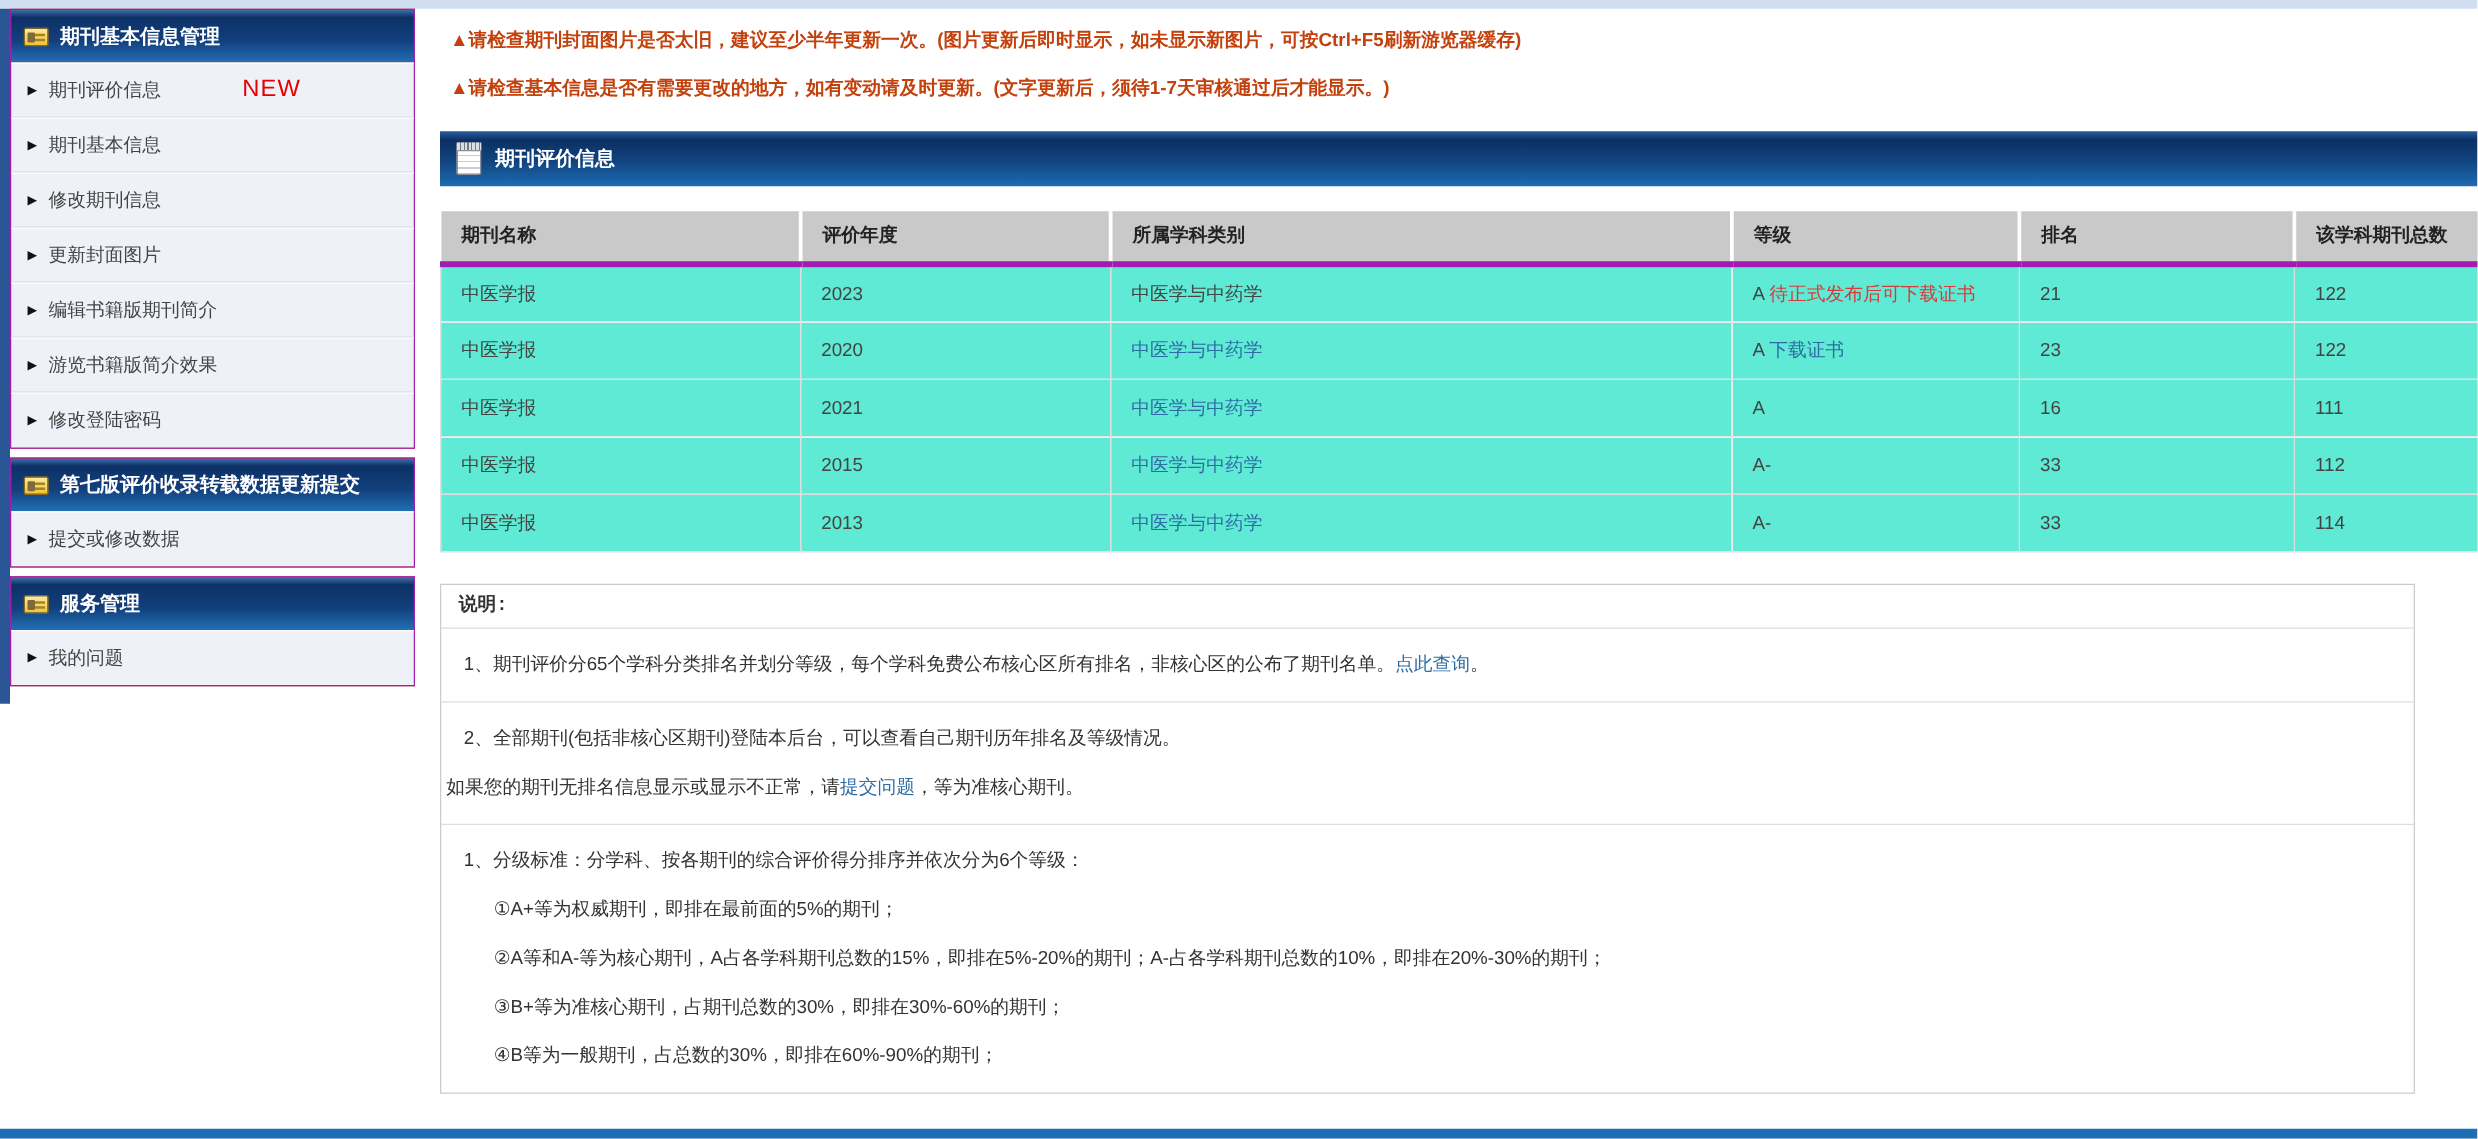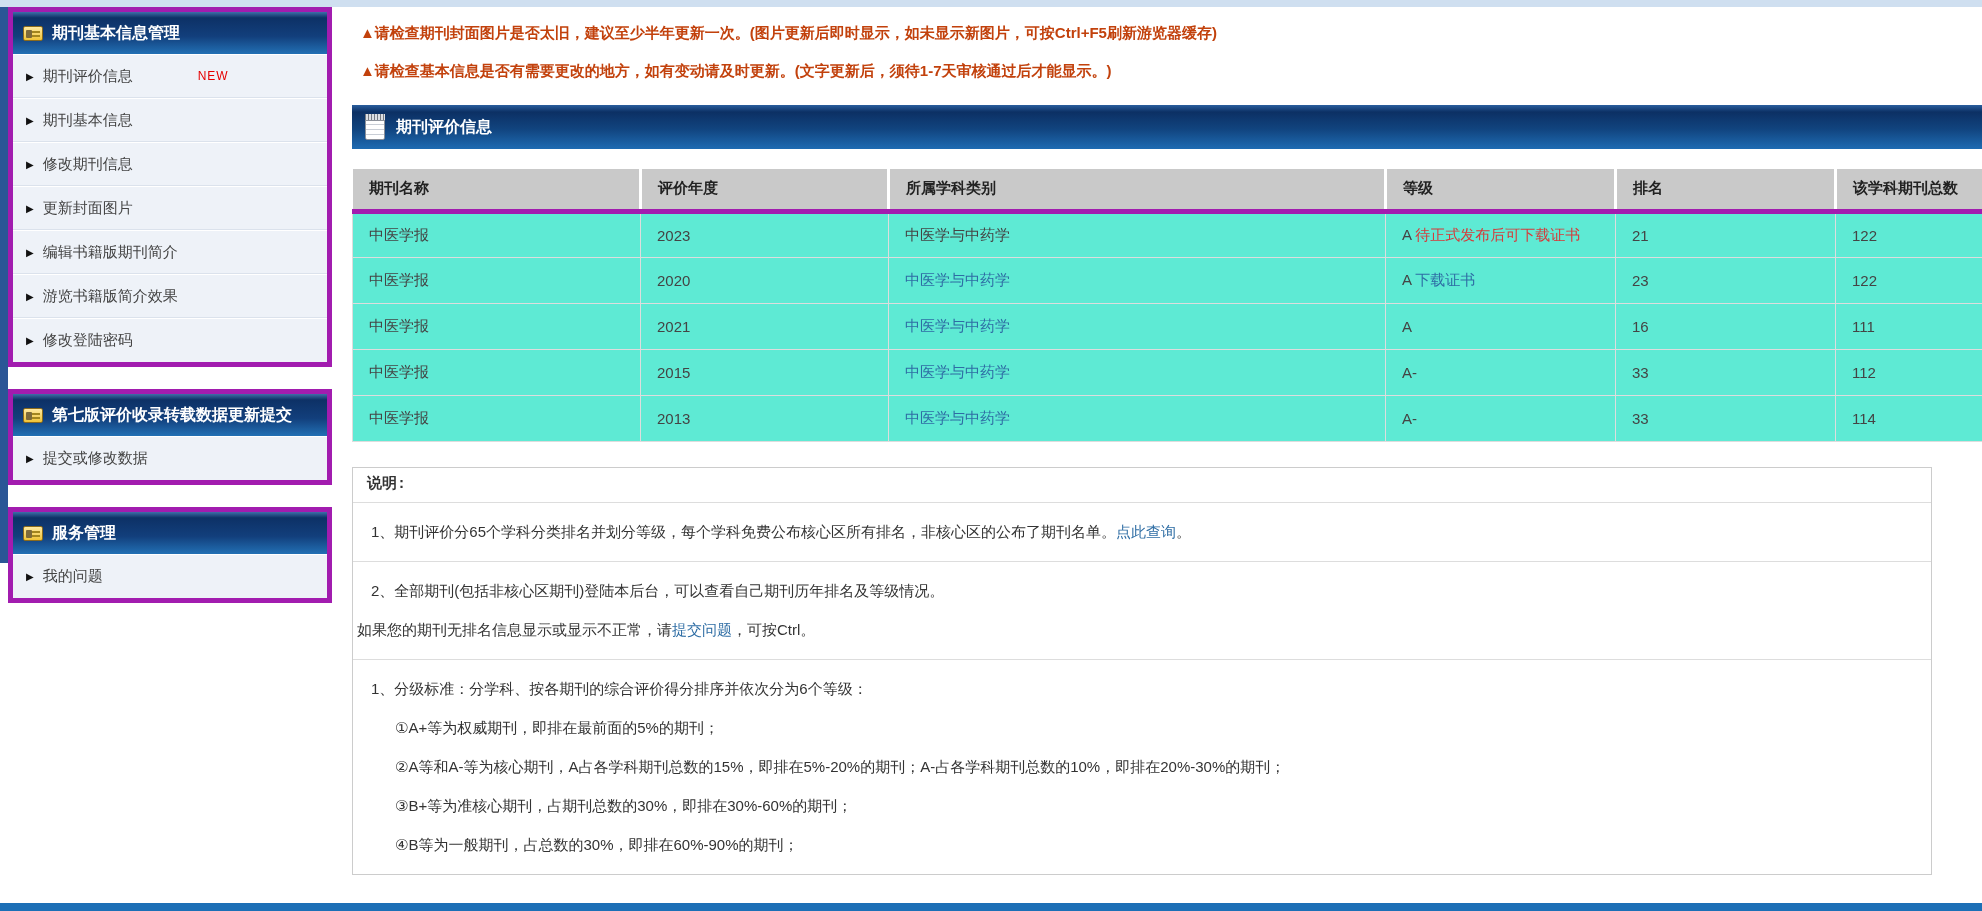--- a/index.html
+++ b/index.html
@@ -9,42 +9,42 @@
     background:#ffffff;
     font-family:"Liberation Sans","DejaVu Sans",sans-serif;
     color:#333;
   }
   .top-strip { position:absolute; top:0; left:0; width:1982px; height:7px; background:#cfdff0; }
   .left-rail { position:absolute; top:7px; left:0; width:8px; height:556px; background:#2b5696; }
   .footer-bar { position:absolute; left:0; bottom:0; width:1982px; height:8px; background:#1c6fb6; }
 
   
   .sidebar { position:absolute; left:8px; top:7px; width:324px; }
-  .group { margin-bottom:22px; border:5px solid #a21caf; background:#c2410c; }
+  .group { margin-bottom:7px; border:1px solid #a21caf; background:#c2410c; }
   .group-header {
     height:42px; display:flex; align-items:center; gap:9px; padding:0 10px;
     background:linear-gradient(180deg,#3f6fa8 0%, #0d3166 14%, #123f7c 58%, #2270b4 100%);
     color:#fff; font-weight:bold; font-size:16px; white-space:nowrap;
   }
   .card-icon {
     flex:0 0 auto; width:20px; height:15px; position:relative;
     background:linear-gradient(180deg,#ffe9a0,#f0c337);
     border:1px solid #8a6a1c; border-radius:2px;
   }
   .card-icon::before { content:""; position:absolute; left:2px; top:3px; width:6px; height:8px; background:#7d6a3a; border-radius:1px; }
   .card-icon::after  { content:""; position:absolute; right:2px; top:4px; width:8px; height:2px; background:#a3851f; box-shadow:0 4px 0 #a3851f; }
   .menu { list-style:none; margin:0; padding:0; }
   .item {
     height:44px; display:flex; align-items:center; gap:9px; padding:0 13px;
     background:#eef2f8; border-top:1px solid #ffffff; border-bottom:1px solid #dbe2ec;
     font-size:15px; color:#444; cursor:pointer; white-space:nowrap;
   }
   .menu li:last-child .item { border-bottom:none; }
   .tri { font-size:10px; color:#111; flex:0 0 auto; }
-  .new-badge { color:#e60000; font-size:12px; margin-left:16px; letter-spacing:1px;padding-left:40px; }
+  .new-badge { color:#e60000; font-size:19px; margin-left:16px; letter-spacing:1px;padding-left:40px; }
 
   
   .main { position:absolute; left:352px; top:7px; width:1630px; }
   .warn { margin:15px 0 0 8px; font-size:15px; font-weight:bold; color:#c2410c; line-height:22px; }
   .warn + .warn { margin-top:16px; }
 
   .section-header {
     margin-top:23px; height:44px; width:1630px;
     display:flex; align-items:center; gap:11px; padding:0 13px;
     background:linear-gradient(180deg,#2a5e9e 0%, #0c3064 16%, #11447f 55%, #1e6bb2 100%);
@@ -260,21 +260,21 @@
 
   <div class="notes">
     <div class="note-cell note-heading">说明:</div>
 
     <div class="note-cell">
       <p><span>1、期刊评价分65个学科分类排名并划分等级，每个学科免费公布核心区所有排名，非核心区的公布了期刊名单。</span><a class="link">点此查询</a><span>。</span></p>
     </div>
 
     <div class="note-cell">
       <p>2、全部期刊(包括非核心区期刊)登陆本后台，可以查看自己期刊历年排名及等级情况。</p>
-      <p class="flush"><span>如果您的期刊无排名信息显示或显示不正常，请</span><a class="link">提交问题</a><span>，可按Ctrl。</span></p>
+      <p class="flush"><span>如果您的期刊无排名信息显示或显示不正常，请</span><a class="link">提交问题</a><span>，等为准核心期刊。</span></p>
     </div>
 
     <div class="note-cell">
       <p>1、分级标准：分学科、按各期刊的综合评价得分排序并依次分为6个等级：</p>
       <p class="sub">①A+等为权威期刊，即排在最前面的5%的期刊；</p>
       <p class="sub">②A等和A-等为核心期刊，A占各学科期刊总数的15%，即排在5%-20%的期刊；A-占各学科期刊总数的10%，即排在20%-30%的期刊；</p>
       <p class="sub">③B+等为准核心期刊，占期刊总数的30%，即排在30%-60%的期刊；</p>
       <p class="sub">④B等为一般期刊，占总数的30%，即排在60%-90%的期刊；</p>
     </div>
   </div>

